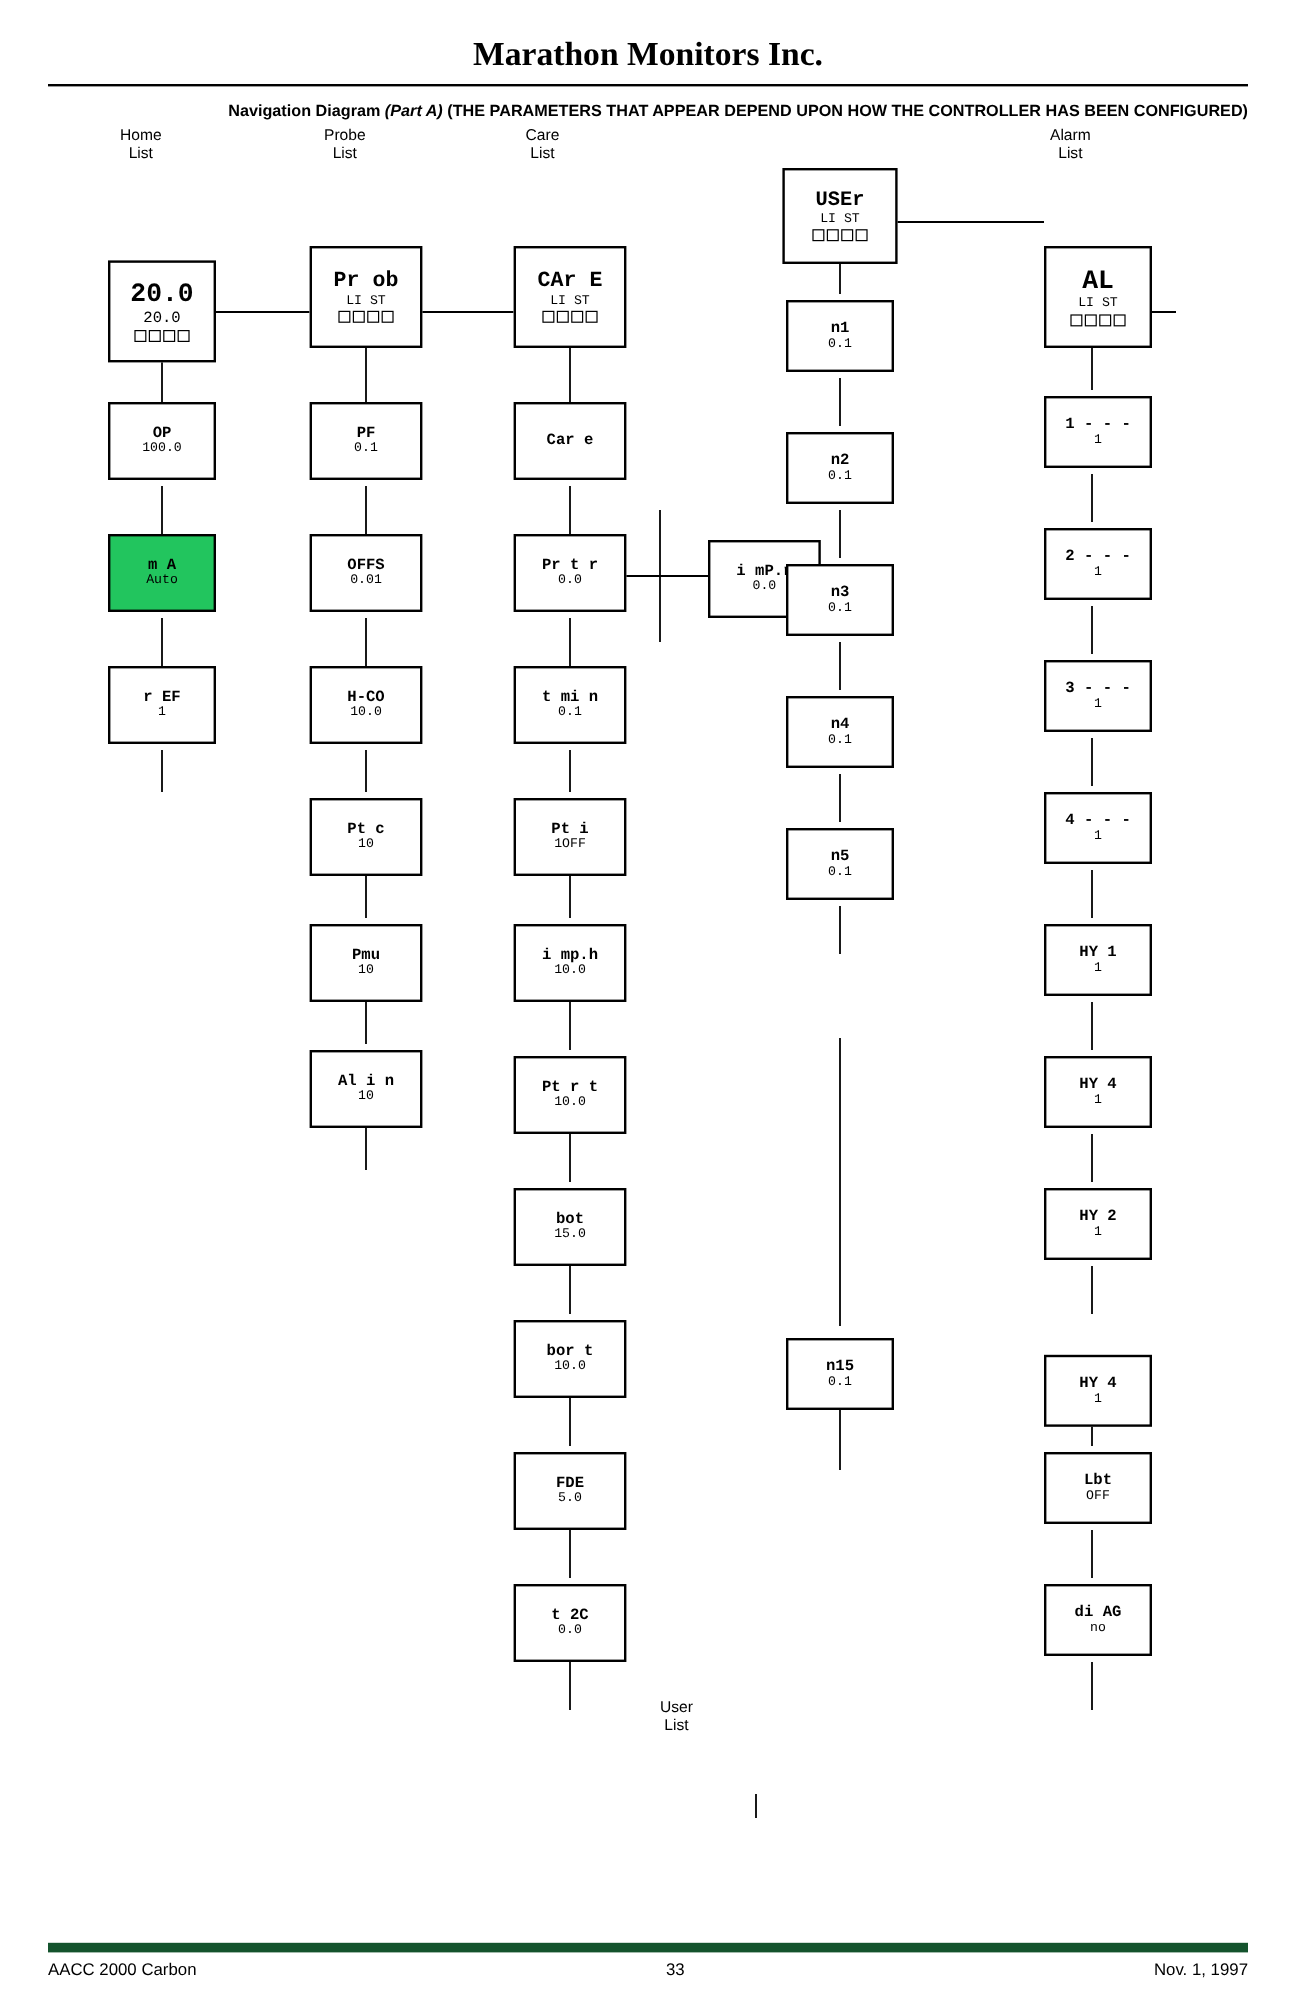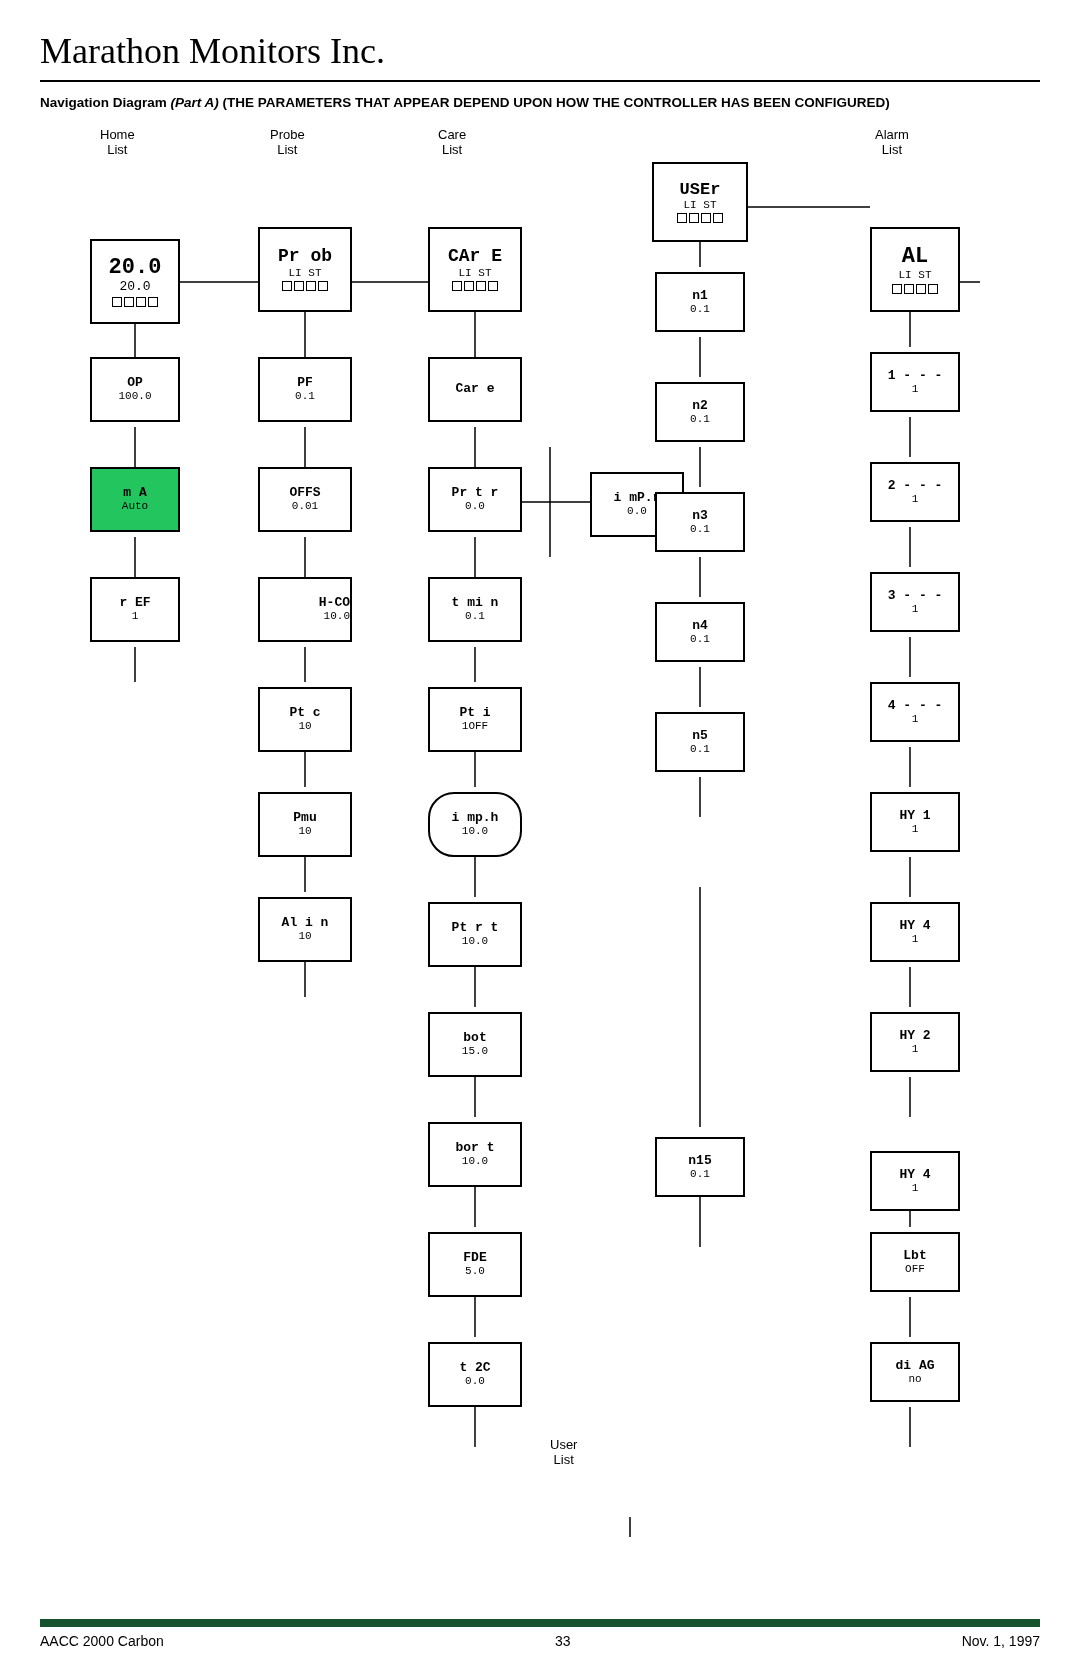--- a/index.html
+++ b/index.html
@@ -5,38 +5,39 @@
     * { box-sizing: border-box; margin: 0; padding: 0; }
     body {
       background: #fff;
       font-family: 'Courier New', Courier, monospace;
       width: 1080px;
       min-height: 1669px;
       position: relative;
       padding: 20px 40px;
     }
     .page-title {
-      text-align: left;
-      font-size: 36px;
-      font-weight: normal;
+      text-align: center;
+      font-size: 28px;
+      font-weight: bold;
       font-family: Georgia, serif;
       margin-bottom: 8px;
       margin-top: 10px;
     }
     .title-divider {
       border: none;
       border-top: 2px solid #000;
       margin-bottom: 12px;
     }
     .subtitle {
       font-size: 13.5px;
       font-weight: bold;
-      margin-bottom: 14px;
+      margin-bottom: 2px;
       line-height: 1.4;
       font-family: Arial, sans-serif;
+      text-align: right;
     }
     .subtitle em {
       font-style: italic;
     }
     .diagram-area {
       position: relative;
       width: 100%;
       height: 1470px;
     }
     
@@ -224,21 +225,21 @@
   <div class="node-box" style="left:218px; top:230px; width:94px; height:65px;">
     <div class="node-label">PF</div>
     <div class="node-value">0.1</div>
   </div>
 
   <div class="node-box" style="left:218px; top:340px; width:94px; height:65px;">
     <div class="node-label">OFFS</div>
     <div class="node-value">0.01</div>
   </div>
 
-  <div class="node-box" style="left:218px; top:450px; width:94px; height:65px;align-items:flex-end;">
+  <div class="node-box" style="left:218px; top:450px; width:94px; height:65px;">
     <div class="node-label">H-CO</div>
     <div class="node-value">10.0</div>
   </div>
 
   <div class="node-box" style="left:218px; top:560px; width:94px; height:65px;">
     <div class="node-label">Pt c</div>
     <div class="node-value">10</div>
   </div>
 
   <div class="node-box" style="left:218px; top:665px; width:94px; height:65px;">
@@ -275,21 +276,21 @@
   <div class="node-box" style="left:388px; top:450px; width:94px; height:65px;">
     <div class="node-label">t mi n</div>
     <div class="node-value">0.1</div>
   </div>
 
   <div class="node-box" style="left:388px; top:560px; width:94px; height:65px;">
     <div class="node-label">Pt i</div>
     <div class="node-value">1OFF</div>
   </div>
 
-  <div class="node-box" style="left:388px; top:665px; width:94px; height:65px;border-radius:26px;">
+  <div class="node-box" style="left:388px; top:665px; width:94px; height:65px;">
     <div class="node-label">i mp.h</div>
     <div class="node-value">10.0</div>
   </div>
 
   <div class="node-box" style="left:388px; top:775px; width:94px; height:65px;">
     <div class="node-label">Pt r t</div>
     <div class="node-value">10.0</div>
   </div>
 
   <div class="node-box" style="left:388px; top:885px; width:94px; height:65px;">

